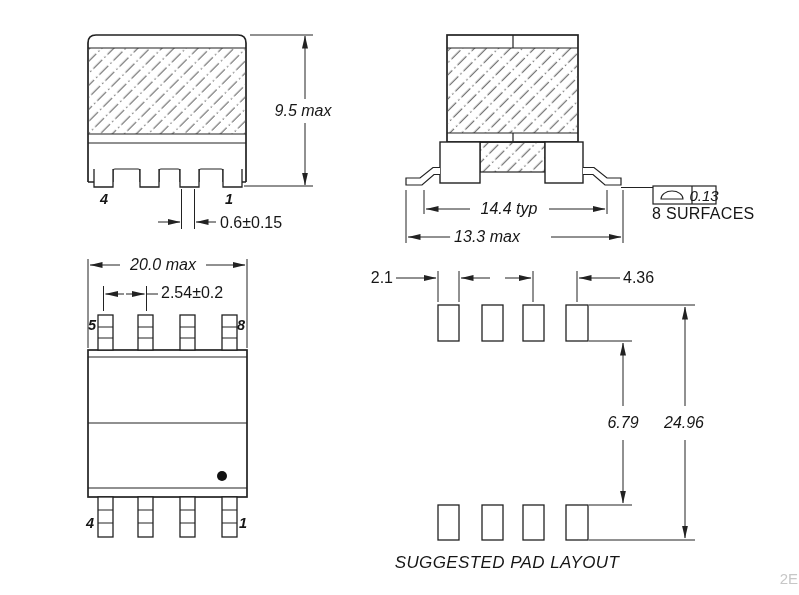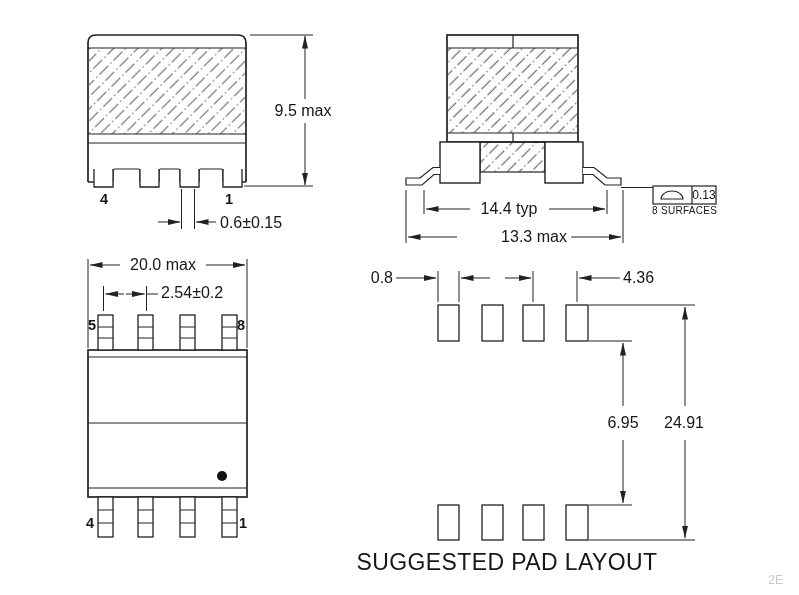--- a/index.html
+++ b/index.html
@@ -1,28 +1,28 @@
 <!DOCTYPE html>
 <html><head>
 <meta charset="utf-8">
 <style>
   html,body{margin:0;padding:0;}
   body{width:799px;height:595px;position:relative;background:#ffffff;overflow:hidden;
        font-family:"Liberation Sans", sans-serif;color:#111;}
   #art{position:absolute;left:0;top:0;}
   .lbl{position:absolute;font-size:16px;color:#161616;white-space:nowrap;line-height:1;}
-  .ctr{transform:translate(-50%,-50%);}
+  .ctr{transform:translate(-50%,-50%);font-style:italic;}
   .vctr{transform:translate(0,-50%);}
   .rvctr{transform:translate(-100%,-50%);}
   .bg{background:#ffffff;padding:0 4px;}
   .pin{font-size:14.5px;font-weight:700;}
-  .small{font-size:12px;}
-  .note{font-size:10px;letter-spacing:.3px;}
-  .caption{font-size:23px;letter-spacing:.4px;}
-  .wm{position:absolute;right:16px;bottom:8px;font-size:12px;color:#c7c7c7;}
+  .small{font-size:15px;}
+  .note{font-size:16px;letter-spacing:.3px;}
+  .caption{font-size:17px;letter-spacing:.4px;}
+  .wm{position:absolute;right:1px;bottom:8px;font-size:15px;color:#c7c7c7;}
 </style>
 </head>
 <body>
 
 <svg id="art" width="799" height="595" viewBox="0 0 799 595">
   <defs>
     <pattern id="hatch" width="20" height="8.5" patternUnits="userSpaceOnUse" patternTransform="rotate(-45)">
       <line x1="0" y1="4" x2="20" y2="4" stroke="#4a4a4a" stroke-width="1.1" stroke-dasharray="10 3 1.5 3"></line>
     </pattern>
     <marker id="arr" viewBox="0 0 13 6" refX="12.5" refY="3" markerUnits="userSpaceOnUse" markerWidth="13" markerHeight="6" orient="auto">
@@ -158,30 +158,30 @@
     <line x1="685" y1="440" x2="685" y2="538" marker-end="url(#arr)"></line>
   </g>
 </svg>
 
 <div class="lbl ctr bg" style="left:303px;top:111px;">9.5 max</div>
 <div class="lbl pin ctr" style="left:104px;top:199px;">4</div>
 <div class="lbl pin ctr" style="left:229px;top:199px;">1</div>
 <div class="lbl vctr" style="left:220px;top:223px;">0.6±0.15</div>
 
 <div class="lbl ctr bg" style="left:509px;top:209px;">14.4 typ</div>
-<div class="lbl ctr bg" style="left:534px;top:237px;">13.3 max</div>
+<div class="lbl ctr bg" style="left:487px;top:237px;">13.3 max</div>
 <div class="lbl small ctr" style="left:704px;top:195px;">0.13</div>
 <div class="lbl note" style="left:652px;top:206px;">8 SURFACES</div>
 
 <div class="lbl ctr bg" style="left:163px;top:265px;">20.0 max</div>
 <div class="lbl vctr" style="left:161px;top:293px;">2.54±0.2</div>
 <div class="lbl pin ctr" style="left:92px;top:325px;">5</div>
 <div class="lbl pin ctr" style="left:241px;top:325px;">8</div>
 <div class="lbl pin ctr" style="left:90px;top:523px;">4</div>
 <div class="lbl pin ctr" style="left:243px;top:523px;">1</div>
 
-<div class="lbl rvctr" style="left:393px;top:278px;">0.8</div>
+<div class="lbl rvctr" style="left:393px;top:278px;">2.1</div>
 <div class="lbl vctr" style="left:623px;top:278px;">4.36</div>
-<div class="lbl ctr bg" style="left:623px;top:423px;">6.95</div>
-<div class="lbl ctr bg" style="left:684px;top:423px;">24.91</div>
+<div class="lbl ctr bg" style="left:623px;top:423px;">6.79</div>
+<div class="lbl ctr bg" style="left:684px;top:423px;">24.96</div>
 
 <div class="lbl caption ctr" style="left:507px;top:562px;">SUGGESTED PAD LAYOUT</div>
 <div class="wm">2E</div>
 
 </body></html>

